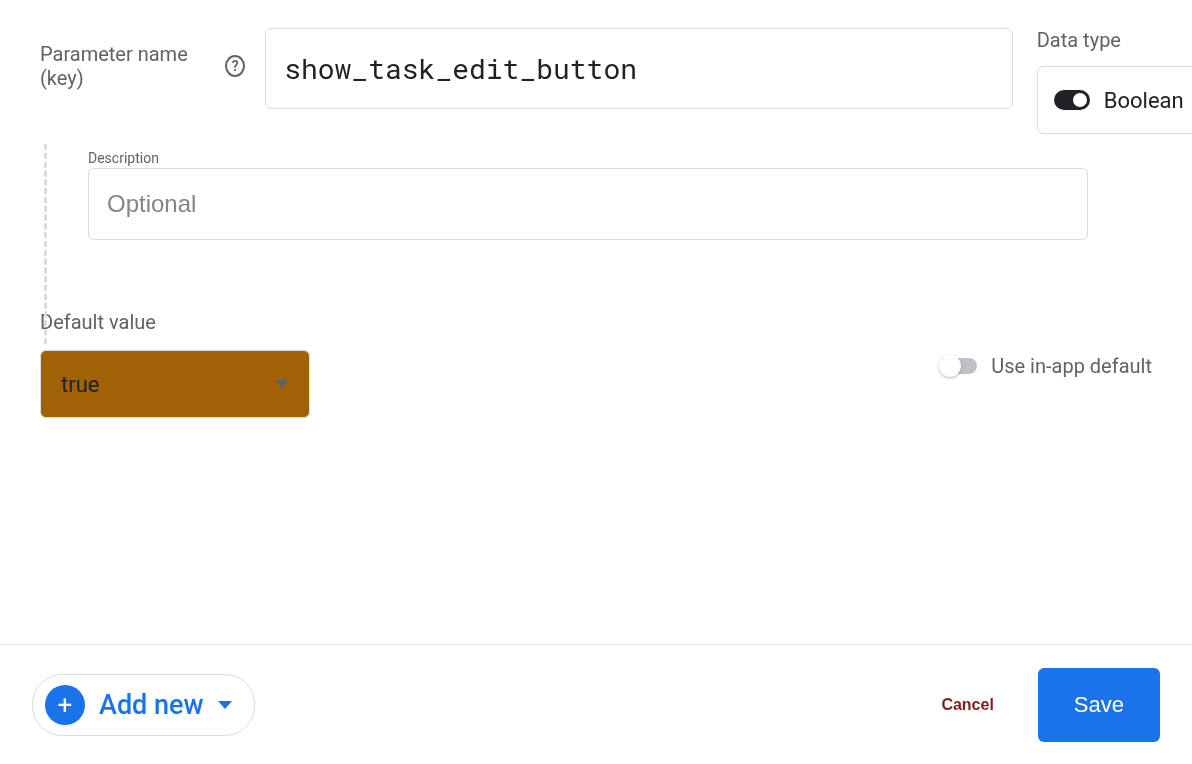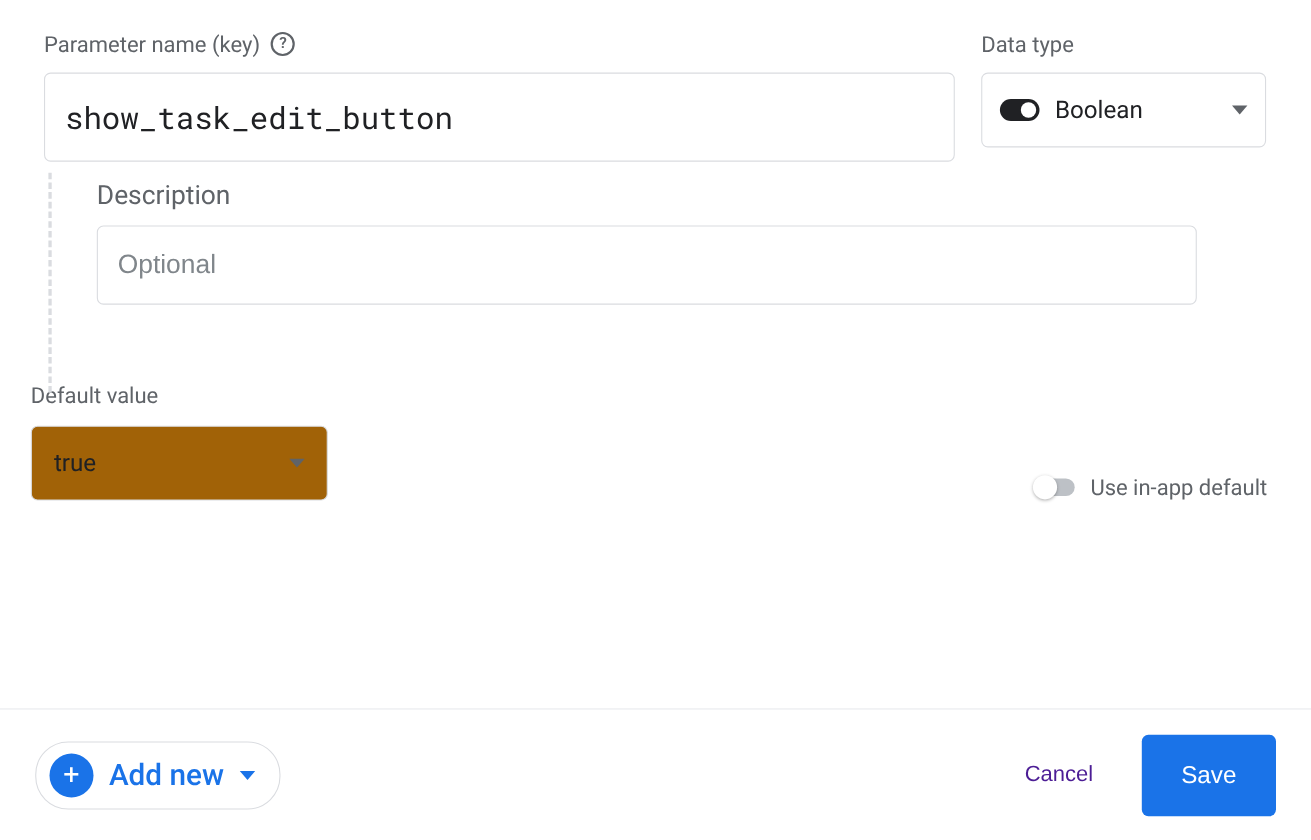--- a/index.html
+++ b/index.html
@@ -15,22 +15,21 @@
       position: relative;
     }
     .form-row {
       display: flex;
       gap: 24px;
       padding: 28px 40px 0 40px;
       align-items: flex-start;
     }
     .field-group {
       display: flex;
-      flex-direction: column;
-      gap: 8px;
+      gap: 20px;
     }
     .field-label {
       font-size: 20px;
       color: #5f6368;
       display: flex;
       align-items: center;
       gap: 10px;
       margin-bottom: 6px;
     }
     .help-icon {
@@ -108,42 +107,42 @@
     }
     .dashed-line {
       position: absolute;
       left: -44px;
       top: -6px;
       width: 2px;
       height: 200px;
       border-left: 3px dashed #dadce0;
     }
     .desc-label {
-      font-size: 24px;
-      color: #5f6368;
-      margin-bottom: 14px;
+      font-size: 14px;
+      color: #5f6368;
+      margin-bottom: 2px;
     }
     .desc-input {
       width: 1000px;
       height: 72px;
       border: 1px solid #dadce0;
       border-radius: 6px;
       padding: 0 18px;
       font-size: 24px;
       color: #202124;
       outline: none;
     }
     .desc-input::placeholder {
       color: #80868b;
     }
     .default-row {
-      margin: 70px 40px 0 28px;
+      margin: 70px 40px 0 40px;
       display: flex;
       justify-content: space-between;
-      align-items: flex-end;
+      align-items: center;
     }
     .default-left {
       display: flex;
       flex-direction: column;
       gap: 16px;
     }
     .default-label {
       font-size: 20px;
       color: #5f6368;
     }
@@ -236,23 +235,23 @@
       border-left: 7px solid transparent;
       border-right: 7px solid transparent;
       border-top: 8px solid #1a73e8;
     }
     .footer-actions {
       display: flex;
       align-items: center;
       gap: 28px;
     }
     .cancel-btn {
-      font-size: 20px;
-      color: #4c1d95;
-      font-weight: 400;
+      font-size: 16px;
+      color: #7f1d1d;
+      font-weight: 700;
       cursor: pointer;
       background: none;
       border: none;
       padding: 12px 16px;
     }
     .save-btn {
       font-size: 22px;
       color: #fff;
       font-weight: 500;
       background: #1a73e8;

